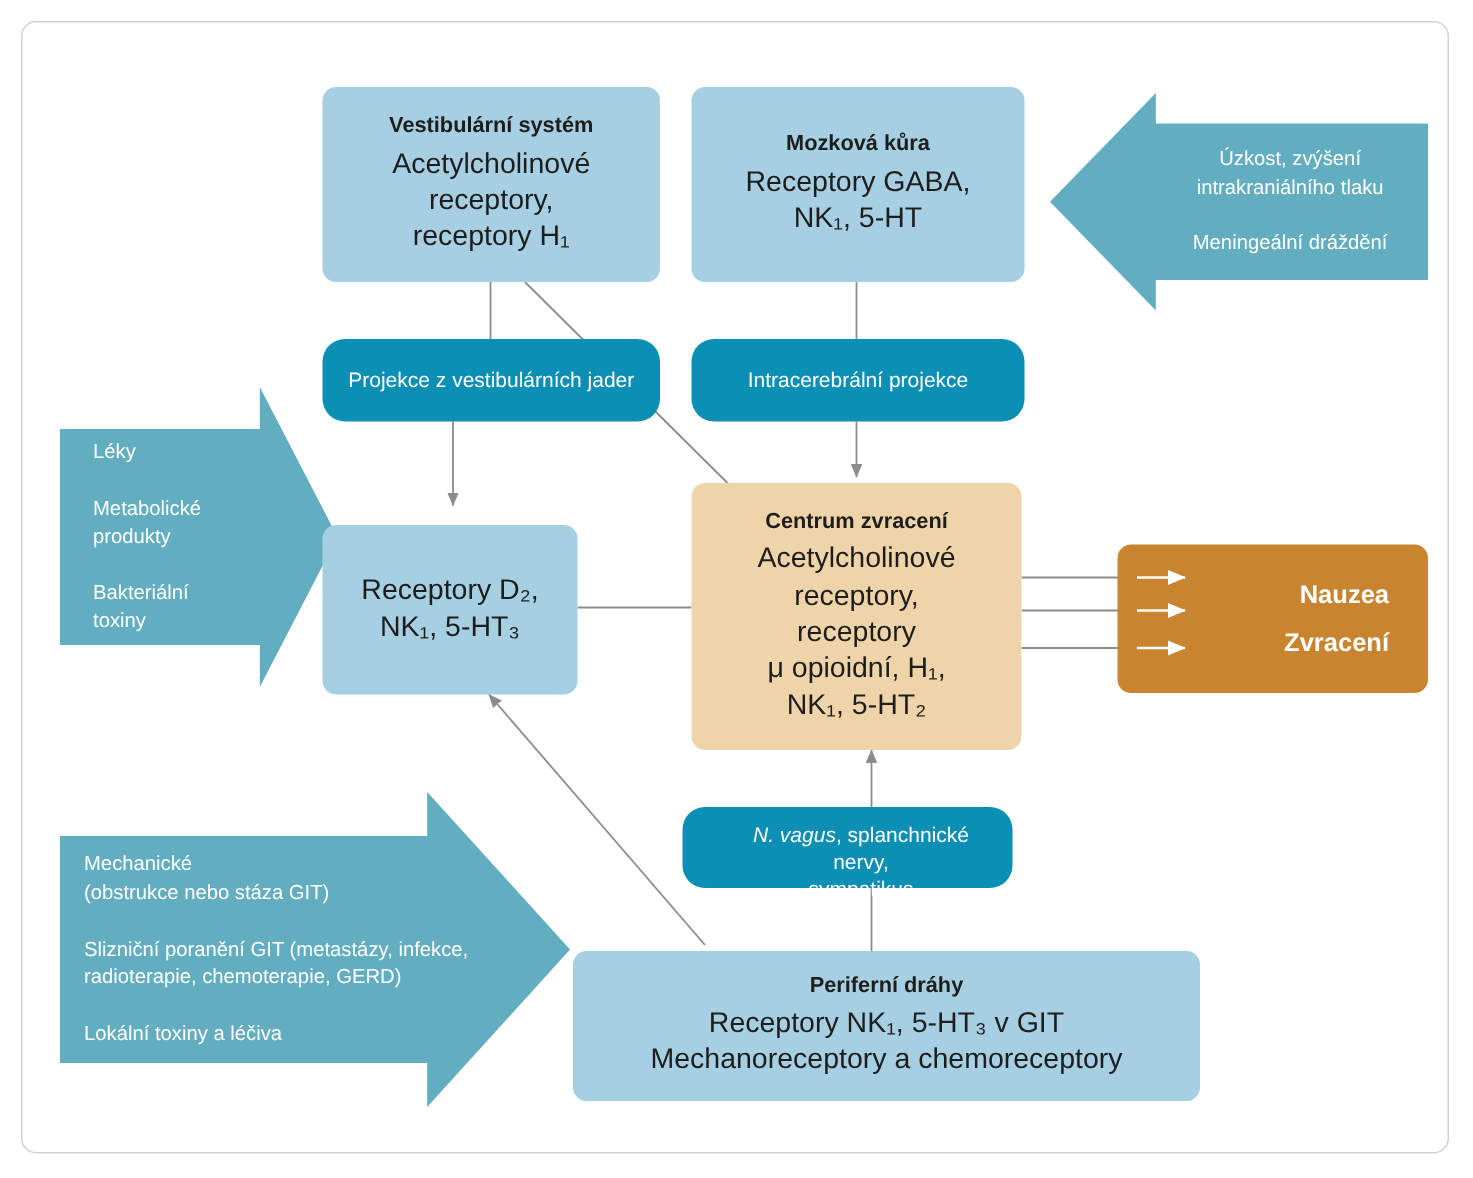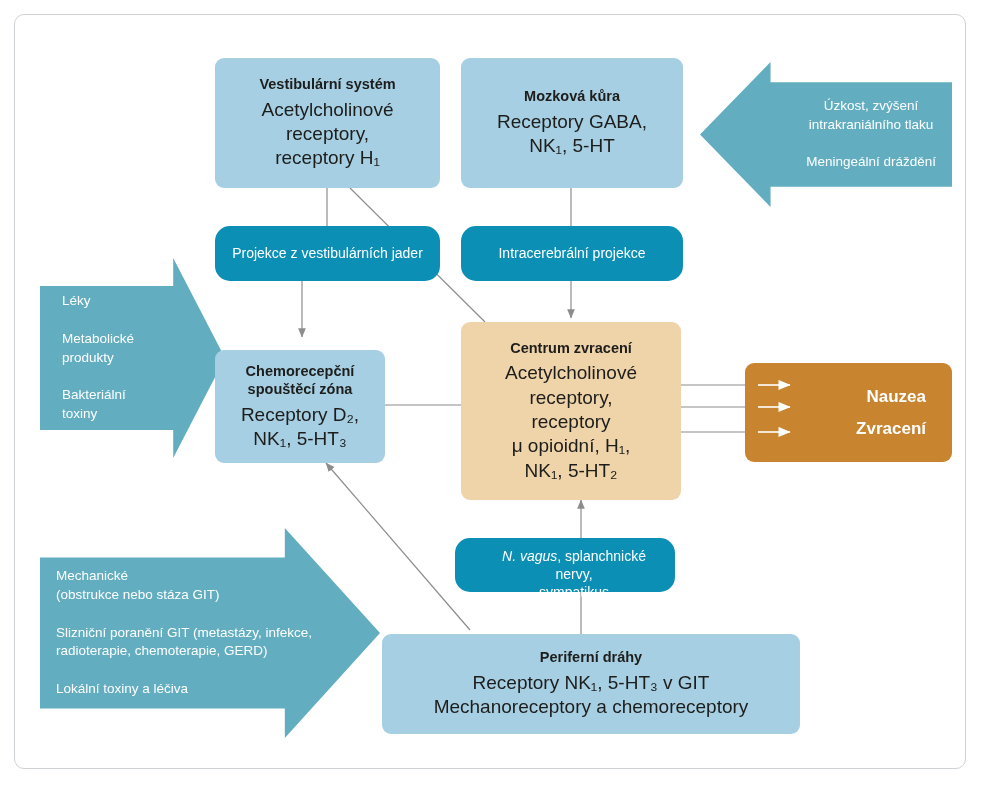--- a/index.html
+++ b/index.html
@@ -160,21 +160,21 @@
   <div class="tealarrow arrow-right" style="left:40px; top:528px; width:340px; height:210px; padding-left:16px;">
     <div class="atext">Mechanické
 (obstrukce nebo stáza GIT)
 
 Slizniční poranění GIT (metastázy, infekce,
 radioterapie, chemoterapie, GERD)
 
 Lokální toxiny a léčiva</div>
   </div>
 
-  <div class="tealarrow arrow-left" style="left:700px; top:62px; width:252px; height:145px; padding-right:16px; justify-content:flex-end;">
+  <div class="tealarrow arrow-left" style="left:700px; top:62px; width:252px; height:145px; padding-right:27px; justify-content:flex-end;">
     <div class="atext" style="text-align:center;">Úzkost, zvýšení
 intrakraniálního tlaku
 
 Meningeální dráždění</div>
   </div>
 
   <div class="box lightblue" style="left:215px; top:58px; width:225px; height:130px;">
     <div class="ttl">Vestibulární systém</div>
     <div class="sub">Acetylcholinové receptory,
 receptory H₁</div>
@@ -188,22 +188,20 @@
 
   <div class="box darkblue" style="left:215px; top:226px; width:225px; height:55px;">
     <div class="one">Projekce z vestibulárních jader</div>
   </div>
 
   <div class="box darkblue" style="left:461px; top:226px; width:222px; height:55px;">
     <div class="one">Intracerebrální projekce</div>
   </div>
 
   <div class="box lightblue" style="left:215px; top:350px; width:170px; height:113px;">
-    <div class="ttl" style="white-space:pre-line;">Chemorecepční
-spouštěcí zóna</div>
     <div class="sub">Receptory D₂,
 NK₁, 5-HT₃</div>
   </div>
 
   <div class="box beige" style="left:461px; top:322px; width:220px; height:178px;">
     <div class="ttl">Centrum zvracení</div>
     <div class="sub">Acetylcholinové receptory,
 receptory
 μ opioidní, H₁,
 NK₁, 5-HT₂</div>

